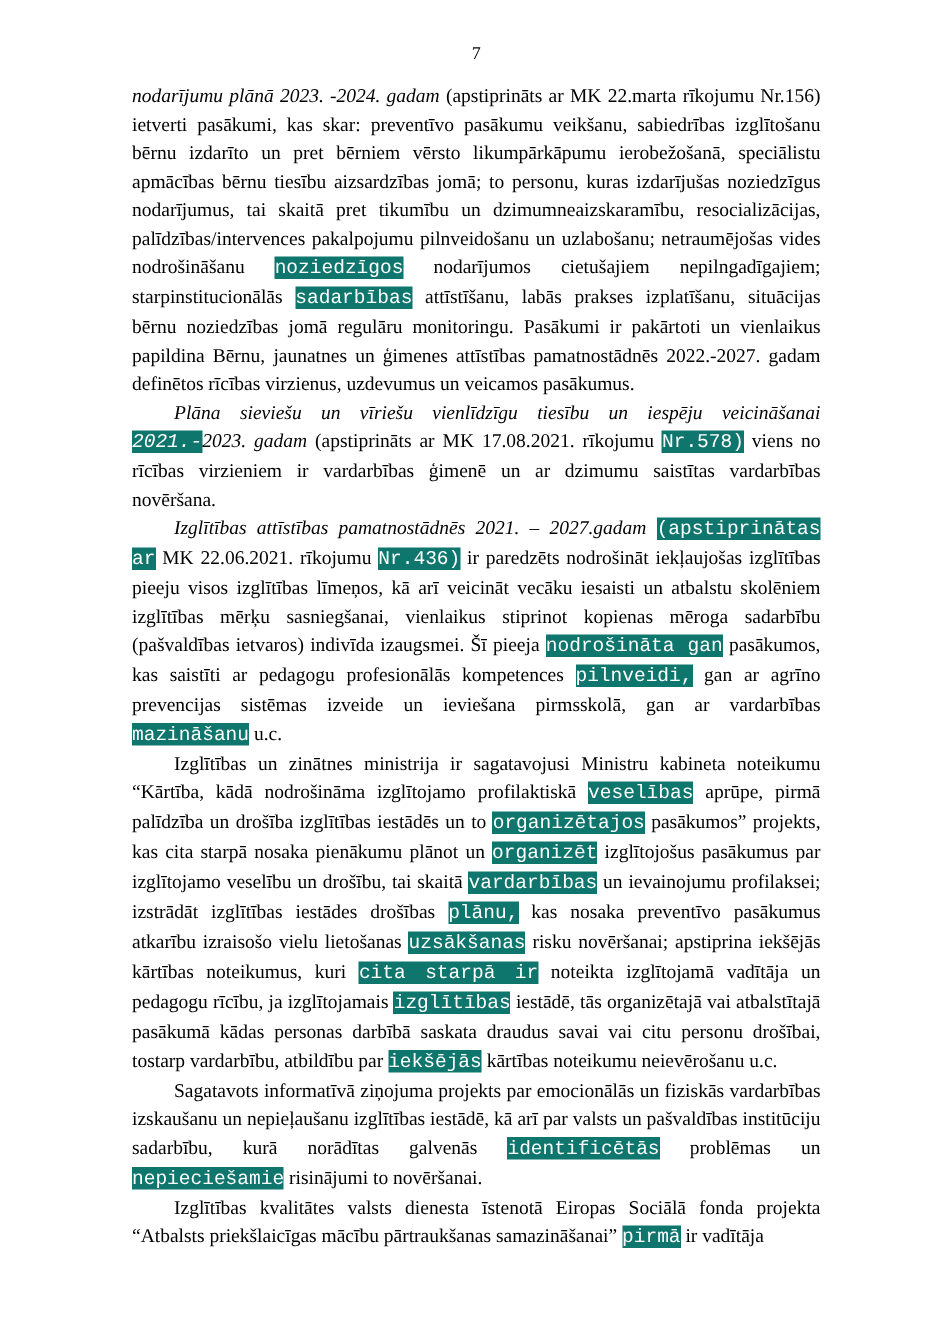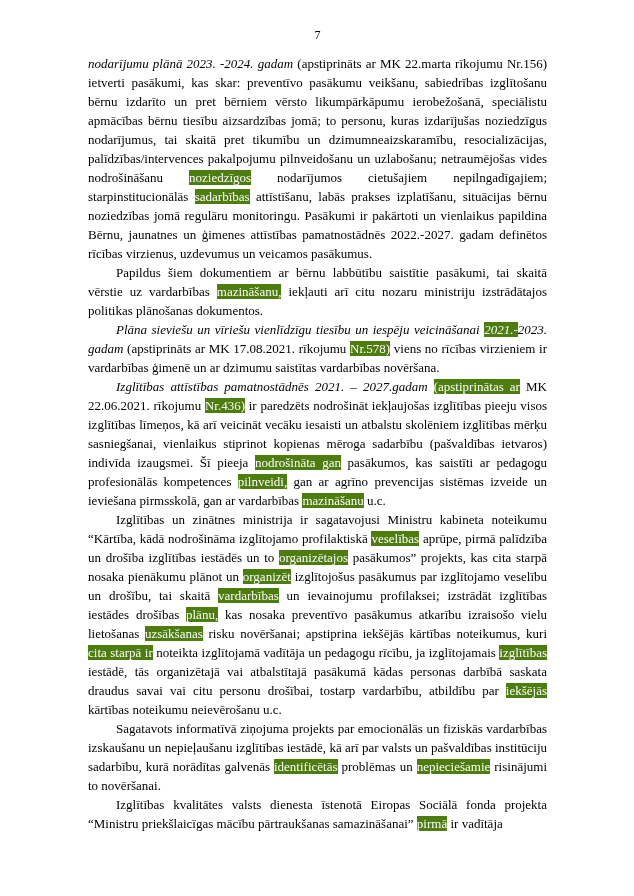--- a/index.html
+++ b/index.html
@@ -35,31 +35,31 @@
   p.para {
     margin: 0;
   }
   p.para.indent {
     text-indent: 28px;
   }
   .italic {
     font-style: italic;
   }
   .highlight {
-    background: #4d7c0f;
+    background: #0f766e;
     color: #ffffff;
+    font-family: Liberation Mono, monospace;
   }
 </style>
 </head>
 <body>
 
 <div class="page">
   <div class="page-number">7</div>
   <div class="doc-body">
       <p class="para"><span class="italic">nodarījumu plānā 2023. -2024. gadam</span><span> (apstiprināts ar MK 22.marta rīkojumu Nr.156) ietverti pasākumi, kas skar: preventīvo pasākumu veikšanu, sabiedrības izglītošanu bērnu izdarīto un pret bērniem vērsto likumpārkāpumu ierobežošanā, speciālistu apmācības bērnu tiesību aizsardzības jomā; to personu, kuras izdarījušas noziedzīgus nodarījumus, tai skaitā pret tikumību un dzimumneaizskaramību, resocializācijas, palīdzības/intervences pakalpojumu pilnveidošanu un uzlabošanu; netraumējošas vides nodrošināšanu </span><span class="highlight">noziedzīgos</span><span> nodarījumos cietušajiem nepilngadīgajiem; starpinstitucionālās </span><span class="highlight">sadarbības</span><span> attīstīšanu, labās prakses izplatīšanu, situācijas bērnu noziedzības jomā regulāru monitoringu. Pasākumi ir pakārtoti un vienlaikus papildina Bērnu, jaunatnes un ģimenes attīstības pamatnostādnēs 2022.-2027. gadam definētos rīcības virzienus, uzdevumus un veicamos pasākumus.</span></p>
-      <p class="para indent"><span>Papildus šiem dokumentiem ar bērnu labbūtību saistītie pasākumi, tai skaitā vērstie uz vardarbības </span><span class="highlight">mazināšanu,</span><span> iekļauti arī citu nozaru ministriju izstrādātajos politikas plānošanas dokumentos.</span></p>
       <p class="para indent"><span class="italic">Plāna sieviešu un vīriešu vienlīdzīgu tiesību un iespēju veicināšanai </span><span class="italic highlight">2021.-</span><span class="italic">2023. gadam </span><span>(apstiprināts ar MK 17.08.2021. rīkojumu </span><span class="highlight">Nr.578)</span><span> viens no rīcības virzieniem ir vardarbības ģimenē un ar dzimumu saistītas vardarbības novēršana.</span></p>
       <p class="para indent"><span class="italic">Izglītības attīstības pamatnostādnēs 2021. – 2027.gadam </span><span class="highlight">(apstiprinātas ar</span><span> MK 22.06.2021. rīkojumu </span><span class="highlight">Nr.436)</span><span> ir paredzēts nodrošināt iekļaujošas izglītības pieeju visos izglītības līmeņos, kā arī veicināt vecāku iesaisti un atbalstu skolēniem izglītības mērķu sasniegšanai, vienlaikus stiprinot kopienas mēroga sadarbību (pašvaldības ietvaros) indivīda izaugsmei. Šī pieeja </span><span class="highlight">nodrošināta gan</span><span> pasākumos, kas saistīti ar pedagogu profesionālās kompetences </span><span class="highlight">pilnveidi,</span><span> gan ar agrīno prevencijas sistēmas izveide un ieviešana pirmsskolā, gan ar vardarbības </span><span class="highlight">mazināšanu</span><span> u.c.</span></p>
       <p class="para indent"><span>Izglītības un zinātnes ministrija ir sagatavojusi Ministru kabineta noteikumu “Kārtība, kādā nodrošināma izglītojamo profilaktiskā </span><span class="highlight">veselības</span><span> aprūpe, pirmā palīdzība un drošība izglītības iestādēs un to </span><span class="highlight">organizētajos</span><span> pasākumos” projekts, kas cita starpā nosaka pienākumu plānot un </span><span class="highlight">organizēt</span><span> izglītojošus pasākumus par izglītojamo veselību un drošību, tai skaitā </span><span class="highlight">vardarbības</span><span> un ievainojumu profilaksei; izstrādāt izglītības iestādes drošības </span><span class="highlight">plānu,</span><span> kas nosaka preventīvo pasākumus atkarību izraisošo vielu lietošanas </span><span class="highlight">uzsākšanas</span><span> risku novēršanai; apstiprina iekšējās kārtības noteikumus, kuri </span><span class="highlight">cita starpā ir</span><span> noteikta izglītojamā vadītāja un pedagogu rīcību, ja izglītojamais </span><span class="highlight">izglītības</span><span> iestādē, tās organizētajā vai atbalstītajā pasākumā kādas personas darbībā saskata draudus savai vai citu personu drošībai, tostarp vardarbību, atbildību par </span><span class="highlight">iekšējās</span><span> kārtības noteikumu neievērošanu u.c.</span></p>
       <p class="para indent"><span>Sagatavots informatīvā ziņojuma projekts par emocionālās un fiziskās vardarbības izskaušanu un nepieļaušanu izglītības iestādē, kā arī par valsts un pašvaldības institūciju sadarbību, kurā norādītas galvenās </span><span class="highlight">identificētās</span><span> problēmas un </span><span class="highlight">nepieciešamie</span><span> risinājumi to novēršanai.</span></p>
-      <p class="para indent"><span>Izglītības kvalitātes valsts dienesta īstenotā Eiropas Sociālā fonda projekta “Ministru priekšlaicīgas mācību pārtraukšanas samazināšanai” </span><span class="highlight">pirmā</span><span> ir vadītāja</span></p>
+      <p class="para indent"><span>Izglītības kvalitātes valsts dienesta īstenotā Eiropas Sociālā fonda projekta “Atbalsts priekšlaicīgas mācību pārtraukšanas samazināšanai” </span><span class="highlight">pirmā</span><span> ir vadītāja</span></p>
     </div>
 </div>
 
 </body></html>

